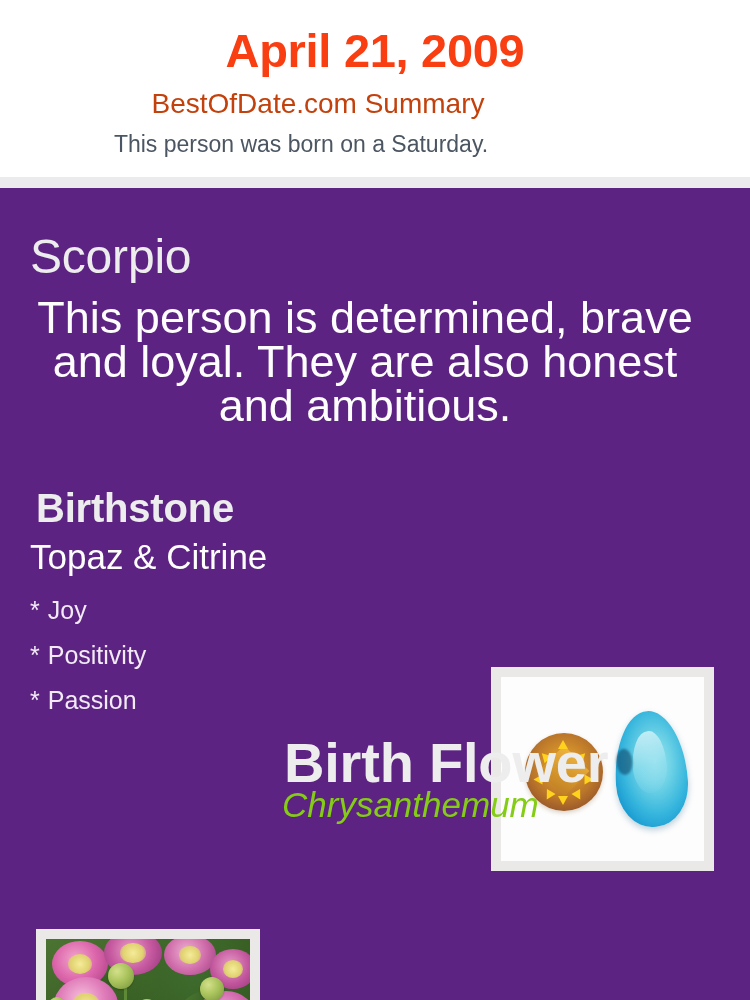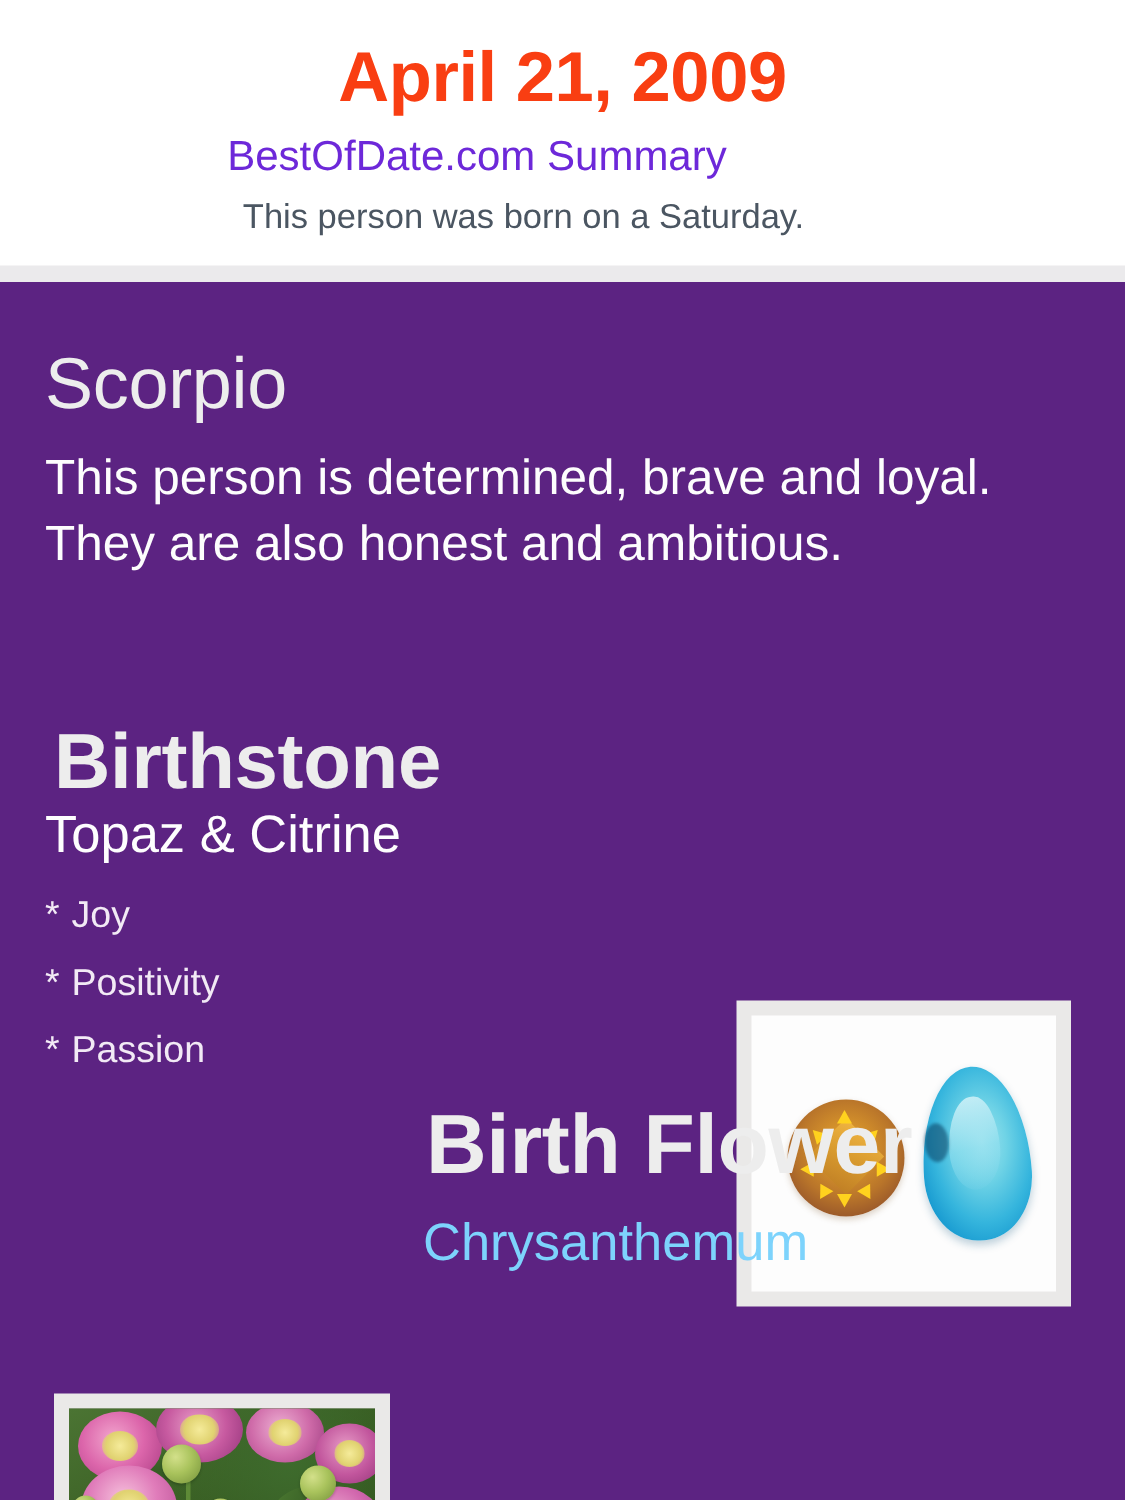--- a/index.html
+++ b/index.html
@@ -38,32 +38,31 @@
     color: #F93E12;
     letter-spacing: -0.3px;
     line-height: 56px;
   }
   .header-site {
     position: absolute;
     left: 0; top: 87px;
     width: 636px;
     font-size: 28px;
     font-weight: normal;
-    color: #6d28d9;
+    color: #c2410c;
     line-height: 34px;
   }
   .header-note {
     position: absolute;
     left: 0; top: 130px;
     width: 602px;
     font-size: 23px;
     font-weight: normal;
     color: #4B5662;
     line-height: 29px;
-    margin-left: 48px;
   }
   .divider {
     position: absolute;
     left: 0; top: 177px;
     width: 750px;
     height: 11px;
     background: #EBEAEC;
   }
 
   
@@ -82,31 +81,32 @@
     font-size: 48px;
     font-weight: normal;
     color: #EDEDED;
     line-height: 56px;
     letter-spacing: -0.2px;
   }
   .zodiac-desc {
     position: absolute;
     left: 30px; top: 108px;
     width: 670px;
-    font-size: 33px;
+    font-size: 45px;
     font-weight: normal;
     color: #FDFDFD;
     line-height: 44px;
+    text-align: center;
   }
 
   
   .stone-title {
     position: absolute;
     left: 36px; top: 294px;
-    font-size: 52px;
+    font-size: 40px;
     font-weight: bold;
     color: #EDEDED;
     line-height: 52px;
     letter-spacing: -0.2px;
   }
   .stone-name {
     position: absolute;
     left: 30px; top: 348px;
     font-size: 35px;
     font-weight: normal;
@@ -169,25 +169,26 @@
     position: absolute;
     left: 284px; top: 549px;
     font-size: 56px;
     font-weight: bold;
     color: #EDEDED;
     line-height: 52px;
     letter-spacing: -0.2px;
   }
   .flower-name {
     position: absolute;
-    left: 282px; top: 620px;
+    left: 282px; top: 596px;
     font-size: 35px;
     font-weight: normal;
-    color: #7dd3fc;
+    color: #84cc16;
     line-height: 42px;
+    font-style: italic;
   }
   .flower-traits {
     position: absolute;
     left: 282px; top: 658px;
     width: 420px;
   }
 
   
   .gem-citrine {
     position: absolute;

